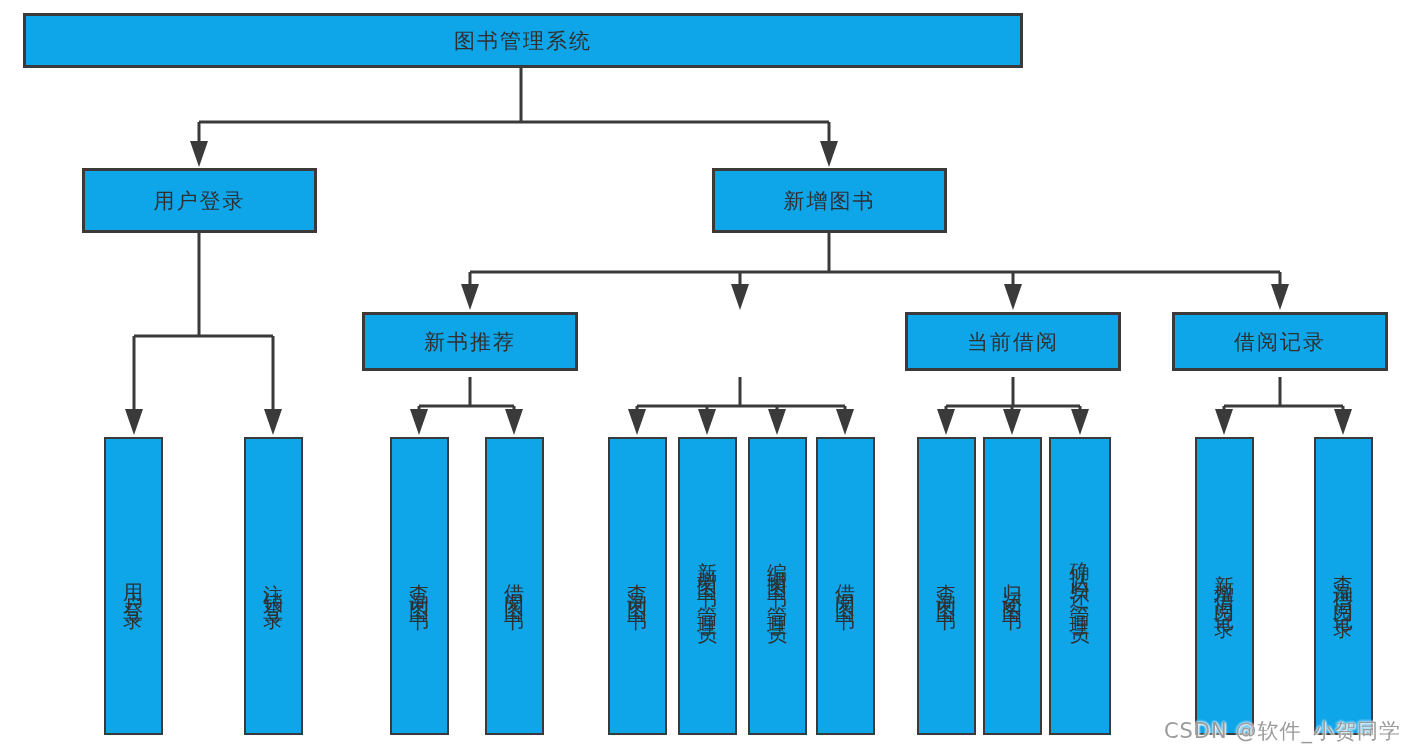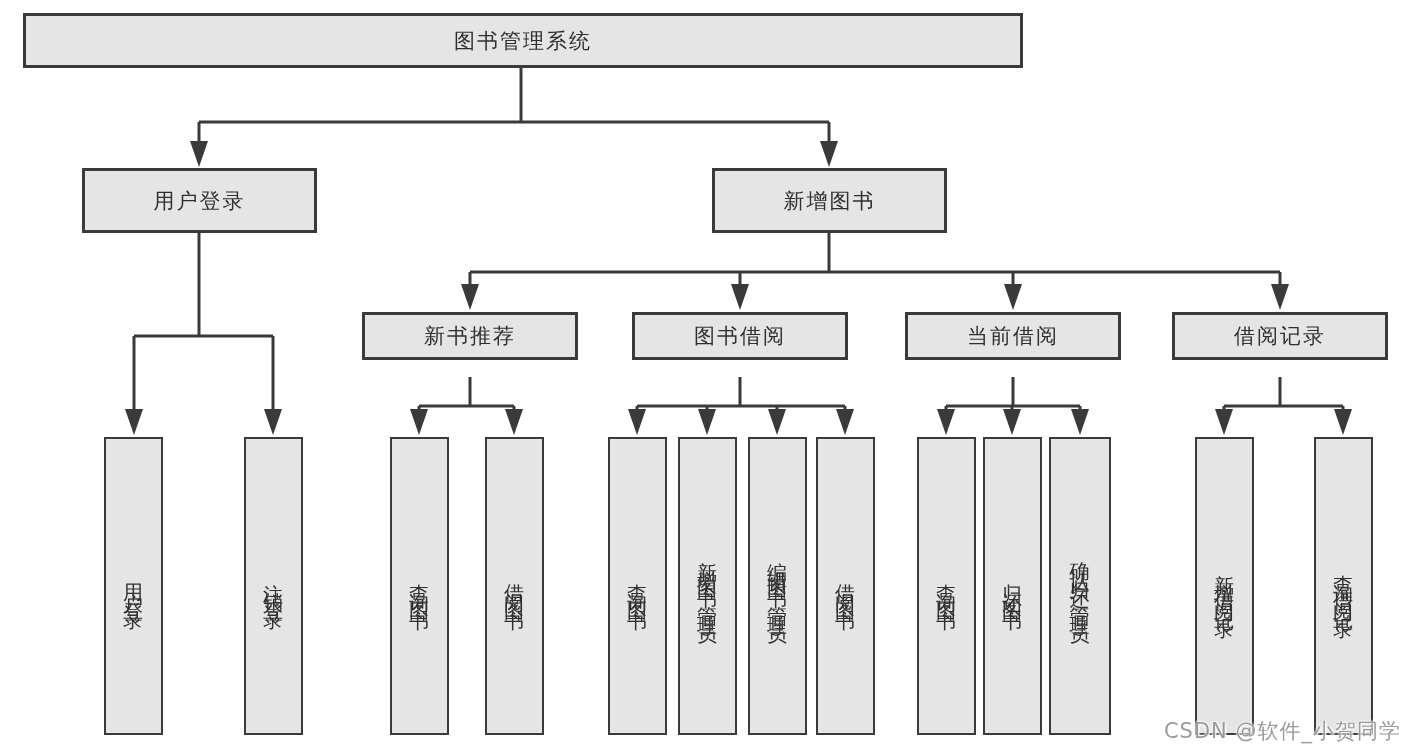--- a/index.html
+++ b/index.html
@@ -16,30 +16,30 @@
     overflow:hidden;
     font-family:"DejaVu Sans", sans-serif;
     color:var(--text);
   }
   .wires{position:absolute;left:0;top:0;z-index:1;}
   .wires path.l{stroke:var(--line);stroke-width:3;fill:none;}
   .wires path.a{fill:var(--line);stroke:none;}
   .node{
     position:absolute;
     box-sizing:border-box;
-    background:#e5e5e5;
+    background:#0ea5e9;
     border:3px solid var(--line);
     display:flex;align-items:center;justify-content:center;
     font-size:21px;letter-spacing:2px;
     z-index:2;
     white-space:nowrap;
   }
   .node.root{left:23px;top:13px;width:1000px;height:55px;}
   .node.lvl2{top:168px;width:235px;height:65px;}
-  .node.lvl3{top:312px;width:216px;height:48px;}
+  .node.lvl3{top:312px;width:216px;height:59px;}
   .node.leaf{
     top:437px;height:298px;width:59px;
     border-width:2.5px;
     writing-mode:vertical-lr;
     text-orientation:mixed;
     font-size:20px;letter-spacing:9px;
     line-height:1;
   }
   .watermark{
     position:absolute;
@@ -100,23 +100,20 @@
   <div class="node lvl2" style="left:82px">
     <span>用户登录</span>
   </div>
   <div class="node lvl2" style="left:712px">
     <span>新增图书</span>
   </div>
 
   <div class="node lvl3" style="left:362px">
     <span>新书推荐</span>
   </div>
-  <div class="node lvl3" style="left:632px">
-    <span>图书借阅</span>
-  </div>
   <div class="node lvl3" style="left:905px">
     <span>当前借阅</span>
   </div>
   <div class="node lvl3" style="left:1172px">
     <span>借阅记录</span>
   </div>
 
   <div class="node leaf" style="left:104px">
     <span>用户登录</span>
   </div>

